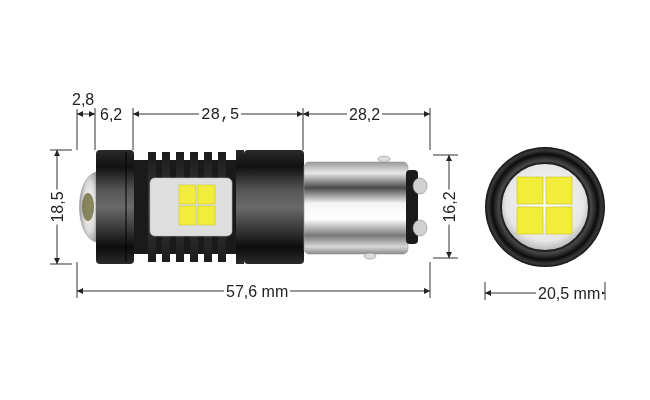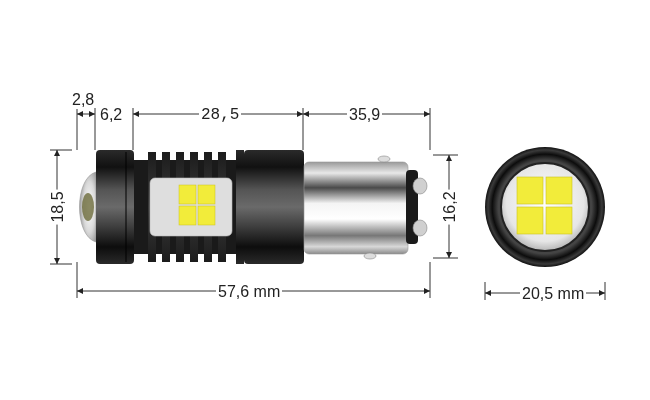--- a/index.html
+++ b/index.html
@@ -152,18 +152,18 @@
         <path d="M449,258 l-3,-6 h6 z"></path>
       <path d="M485,293 l6,-3 v6 z"></path>
         <path d="M605,293 l-6,-3 v6 z"></path>
     </g>
   </svg>
 
   
   <span class="lbl" style="left:72px; top:91px;">2,8</span>
   <span class="lbl" style="left:100px; top:106px;text-align:center;">6,2</span>
   <span class="lbl" style="left:199px; top:106px; padding:0 2px;font-family:Liberation Mono, monospace;">28,5</span>
-  <span class="lbl" style="left:347px; top:106px; padding:0 2px;">35,9</span>
-  <span class="lbl" style="left:216px; top:283px; padding:0 2px;">57,6 mm</span>
+  <span class="lbl" style="left:347px; top:106px; padding:0 2px;">28,2</span>
+  <span class="lbl" style="left:224px; top:283px; padding:0 2px;">57,6 mm</span>
   <span class="vlbl" style="left:40px; top:198px; padding:0 2px;">18,5</span>
   <span class="vlbl" style="left:432px; top:198px; padding:0 2px;">16,2</span>
-  <span class="lbl" style="left:520px; top:285px; padding:0 2px;">20,5 mm</span>
+  <span class="lbl" style="left:536px; top:285px; padding:0 2px;">20,5 mm</span>
 </div>
 
 </body></html>

